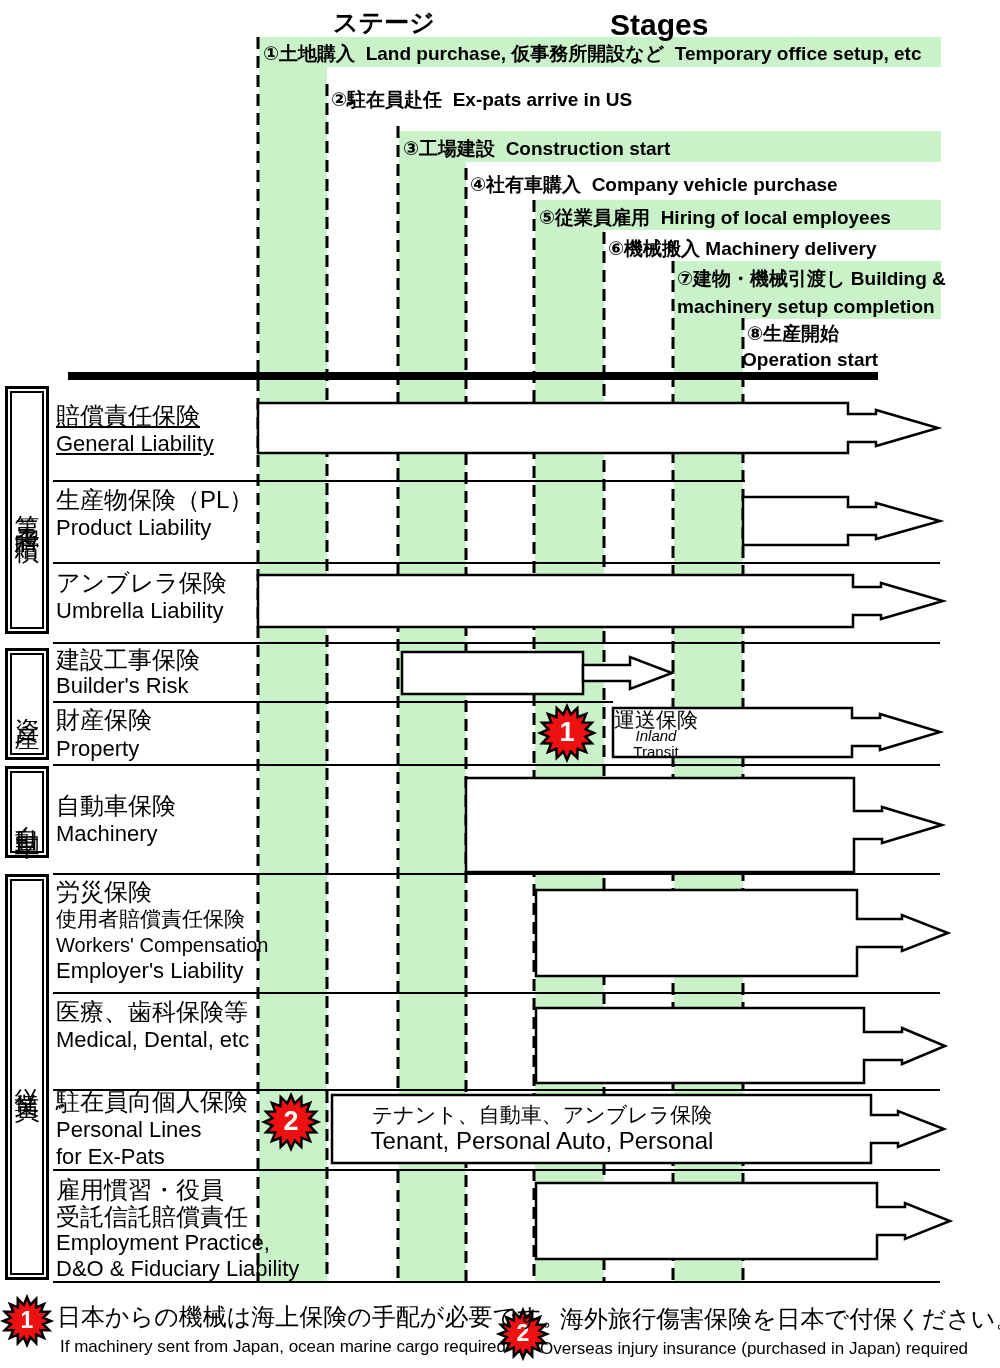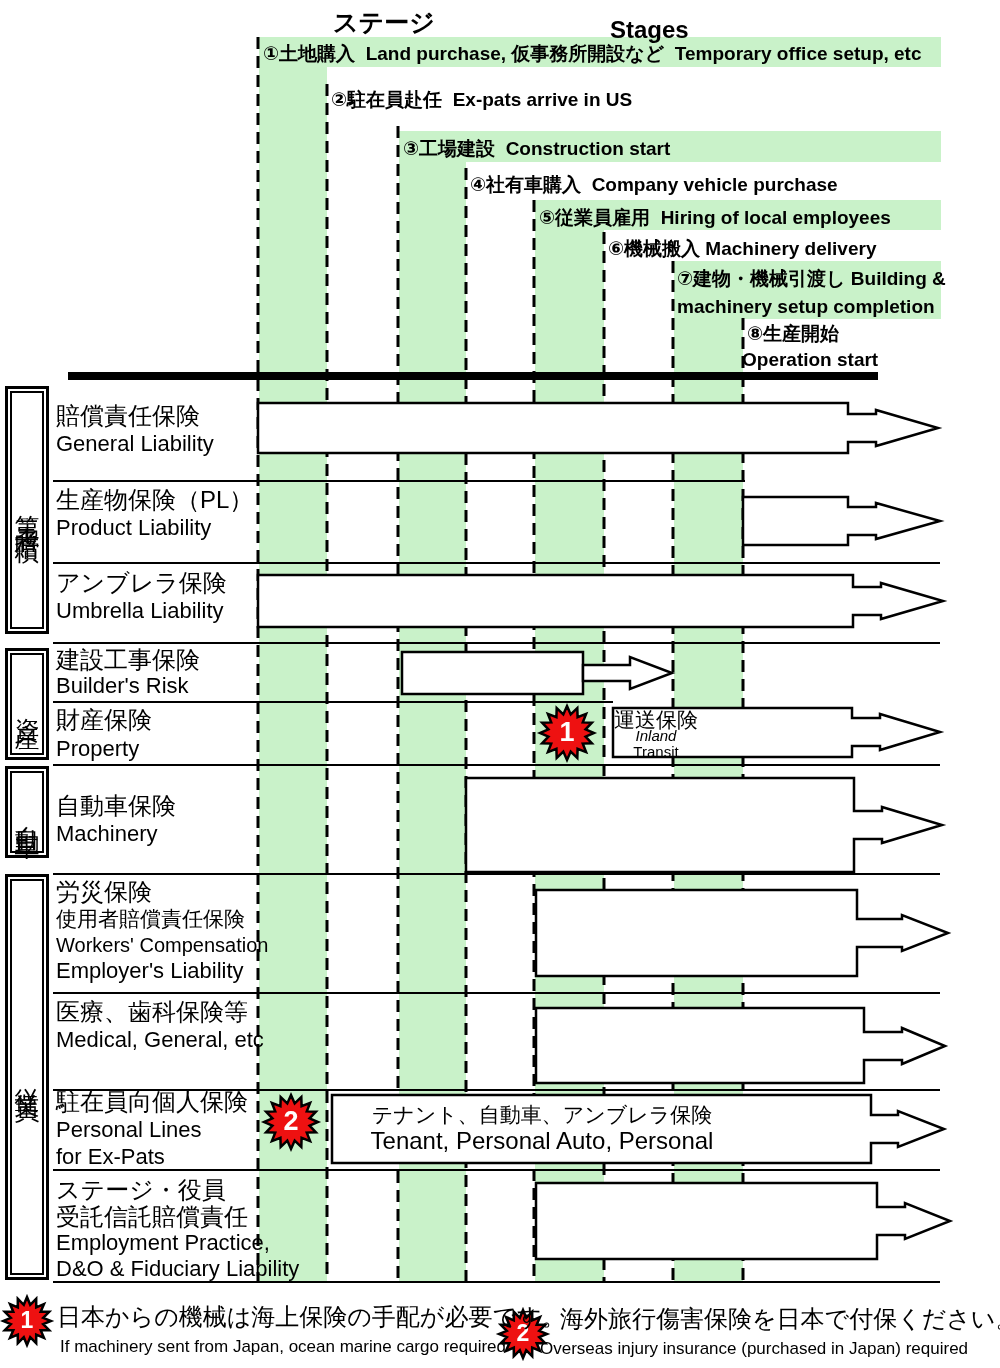--- a/index.html
+++ b/index.html
@@ -80,21 +80,21 @@
 
   <g fill="#ee1111" stroke="#000" stroke-width="2.5">
     <polygon points="567.0,706.0 570.7,714.4 577.3,708.1 577.6,717.2 586.1,713.9 582.8,722.4 591.9,722.7 585.6,729.3 594.0,733.0 585.6,736.7 591.9,743.3 582.8,743.6 586.1,752.1 577.6,748.8 577.3,757.9 570.7,751.6 567.0,760.0 563.3,751.6 556.7,757.9 556.4,748.8 547.9,752.1 551.2,743.6 542.1,743.3 548.4,736.7 540.0,733.0 548.4,729.3 542.1,722.7 551.2,722.4 547.9,713.9 556.4,717.2 556.7,708.1 563.3,714.4"></polygon>
     <polygon points="291.0,1095.0 294.7,1103.4 301.3,1097.1 301.6,1106.2 310.1,1102.9 306.8,1111.4 315.9,1111.7 309.6,1118.3 318.0,1122.0 309.6,1125.7 315.9,1132.3 306.8,1132.6 310.1,1141.1 301.6,1137.8 301.3,1146.9 294.7,1140.6 291.0,1149.0 287.3,1140.6 280.7,1146.9 280.4,1137.8 271.9,1141.1 275.2,1132.6 266.1,1132.3 272.4,1125.7 264.0,1122.0 272.4,1118.3 266.1,1111.7 275.2,1111.4 271.9,1102.9 280.4,1106.2 280.7,1097.1 287.3,1103.4"></polygon>
     <polygon points="27.0,1297.0 30.2,1304.8 36.2,1298.8 36.2,1307.3 44.0,1304.0 40.7,1311.8 49.2,1311.8 43.2,1317.8 51.0,1321.0 43.2,1324.2 49.2,1330.2 40.7,1330.2 44.0,1338.0 36.2,1334.7 36.2,1343.2 30.2,1337.2 27.0,1345.0 23.8,1337.2 17.8,1343.2 17.8,1334.7 10.0,1338.0 13.3,1330.2 4.8,1330.2 10.8,1324.2 3.0,1321.0 10.8,1317.8 4.8,1311.8 13.3,1311.8 10.0,1304.0 17.8,1307.3 17.8,1298.8 23.8,1304.8"></polygon>
     <polygon points="523.0,1310.0 526.2,1317.8 532.2,1311.8 532.2,1320.3 540.0,1317.0 536.7,1324.8 545.2,1324.8 539.2,1330.8 547.0,1334.0 539.2,1337.2 545.2,1343.2 536.7,1343.2 540.0,1351.0 532.2,1347.7 532.2,1356.2 526.2,1350.2 523.0,1358.0 519.8,1350.2 513.8,1356.2 513.8,1347.7 506.0,1351.0 509.3,1343.2 500.8,1343.2 506.8,1337.2 499.0,1334.0 506.8,1330.8 500.8,1324.8 509.3,1324.8 506.0,1317.0 513.8,1320.3 513.8,1311.8 519.8,1317.8"></polygon>
   </g>
 </svg>
 
 <div class="abs hdr" style="left:333px;top:6px;">ステージ</div>
-<div class="abs hdr" style="left:610px;top:16px;font-size:24px;">Stages</div>
+<div class="abs hdr" style="left:610px;top:8px;font-size:30px;">Stages</div>
 
 <div class="abs stage-label" style="left:263px;top:41px;">①土地購入  Land purchase, 仮事務所開設など  Temporary office setup, etc</div>
 <div class="abs stage-label" style="left:331px;top:87px;">②駐在員赴任  Ex-pats arrive in US</div>
 <div class="abs stage-label" style="left:403px;top:136px;">③工場建設  Construction start</div>
 <div class="abs stage-label" style="left:470px;top:172px;">④社有車購入  Company vehicle purchase</div>
 <div class="abs stage-label" style="left:539px;top:205px;">⑤従業員雇用  Hiring of local employees</div>
 <div class="abs stage-label" style="left:608px;top:236px;">⑥機械搬入 Machinery delivery</div>
 <div class="abs stage-label" style="left:677px;top:266px;">⑦建物・機械引渡し Building &amp;</div>
 <div class="abs stage-label" style="left:677px;top:294px;">machinery setup completion</div>
 <div class="abs stage-label" style="left:747px;top:321px;">⑧生産開始</div>
@@ -114,21 +114,21 @@
   <div class="cat-inner">
       <span class="cat-text" style="letter-spacing:4px;">自動車</span>
     </div>
 </div>
 <div class="abs cat-box" style="left:5px;top:874px;width:44px;height:406px;">
   <div class="cat-inner">
       <span class="cat-text">従業員</span>
     </div>
 </div>
 
-<div class="abs row-label" style="left:56px;top:402px;">
+<div class="abs row-label" style="left:56px;top:402px;text-decoration:underline;">
   <div class="jp-lg">賠償責任保険</div>
   <div class="en-lg">General Liability</div>
 </div>
 <div class="abs row-label" style="left:56px;top:486px;">
   <div class="jp-lg">生産物保険（PL）</div>
   <div class="en-lg">Product Liability</div>
 </div>
 <div class="abs row-label" style="left:56px;top:569px;">
   <div class="jp-lg">アンブレラ保険</div>
   <div class="en-lg">Umbrella Liability</div>
@@ -146,29 +146,29 @@
   <div class="en-lg">Machinery</div>
 </div>
 <div class="abs row-label" style="left:56px;top:878px;">
   <div class="jp-lg">労災保険</div>
   <div class="jp-md">使用者賠償責任保険</div>
   <div class="en-md">Workers' Compensation</div>
   <div class="en-lg" style="line-height:26px;">Employer's Liability</div>
 </div>
 <div class="abs row-label" style="left:56px;top:998px;">
   <div class="jp-lg">医療、歯科保険等</div>
-  <div class="en-lg">Medical, General, etc</div>
+  <div class="en-lg">Medical, Dental, etc</div>
 </div>
 <div class="abs row-label" style="left:56px;top:1088px;">
   <div class="jp-lg">駐在員向個人保険</div>
   <div class="en-lg">Personal Lines</div>
   <div class="en-lg">for Ex-Pats</div>
 </div>
 <div class="abs row-label" style="left:56px;top:1176px;">
-  <div class="jp-lg" style="line-height:27px;">ステージ・役員</div>
+  <div class="jp-lg" style="line-height:27px;">雇用慣習・役員</div>
   <div class="jp-lg" style="line-height:27px;">受託信託賠償責任</div>
   <div class="en-lg" style="line-height:26px;">Employment Practice,</div>
   <div class="en-lg" style="line-height:26px;">D&amp;O &amp; Fiduciary Liability</div>
 </div>
 
 <div class="abs barnote" style="left:610px;top:711px;width:92px;">
   <div style="font-size:21px;line-height:17px;">運送保険</div>
   <div style="font-size:15px;line-height:16px;font-style:italic;">Inland</div>
   <div style="font-size:15px;line-height:16px;">Transit</div>
 </div>

